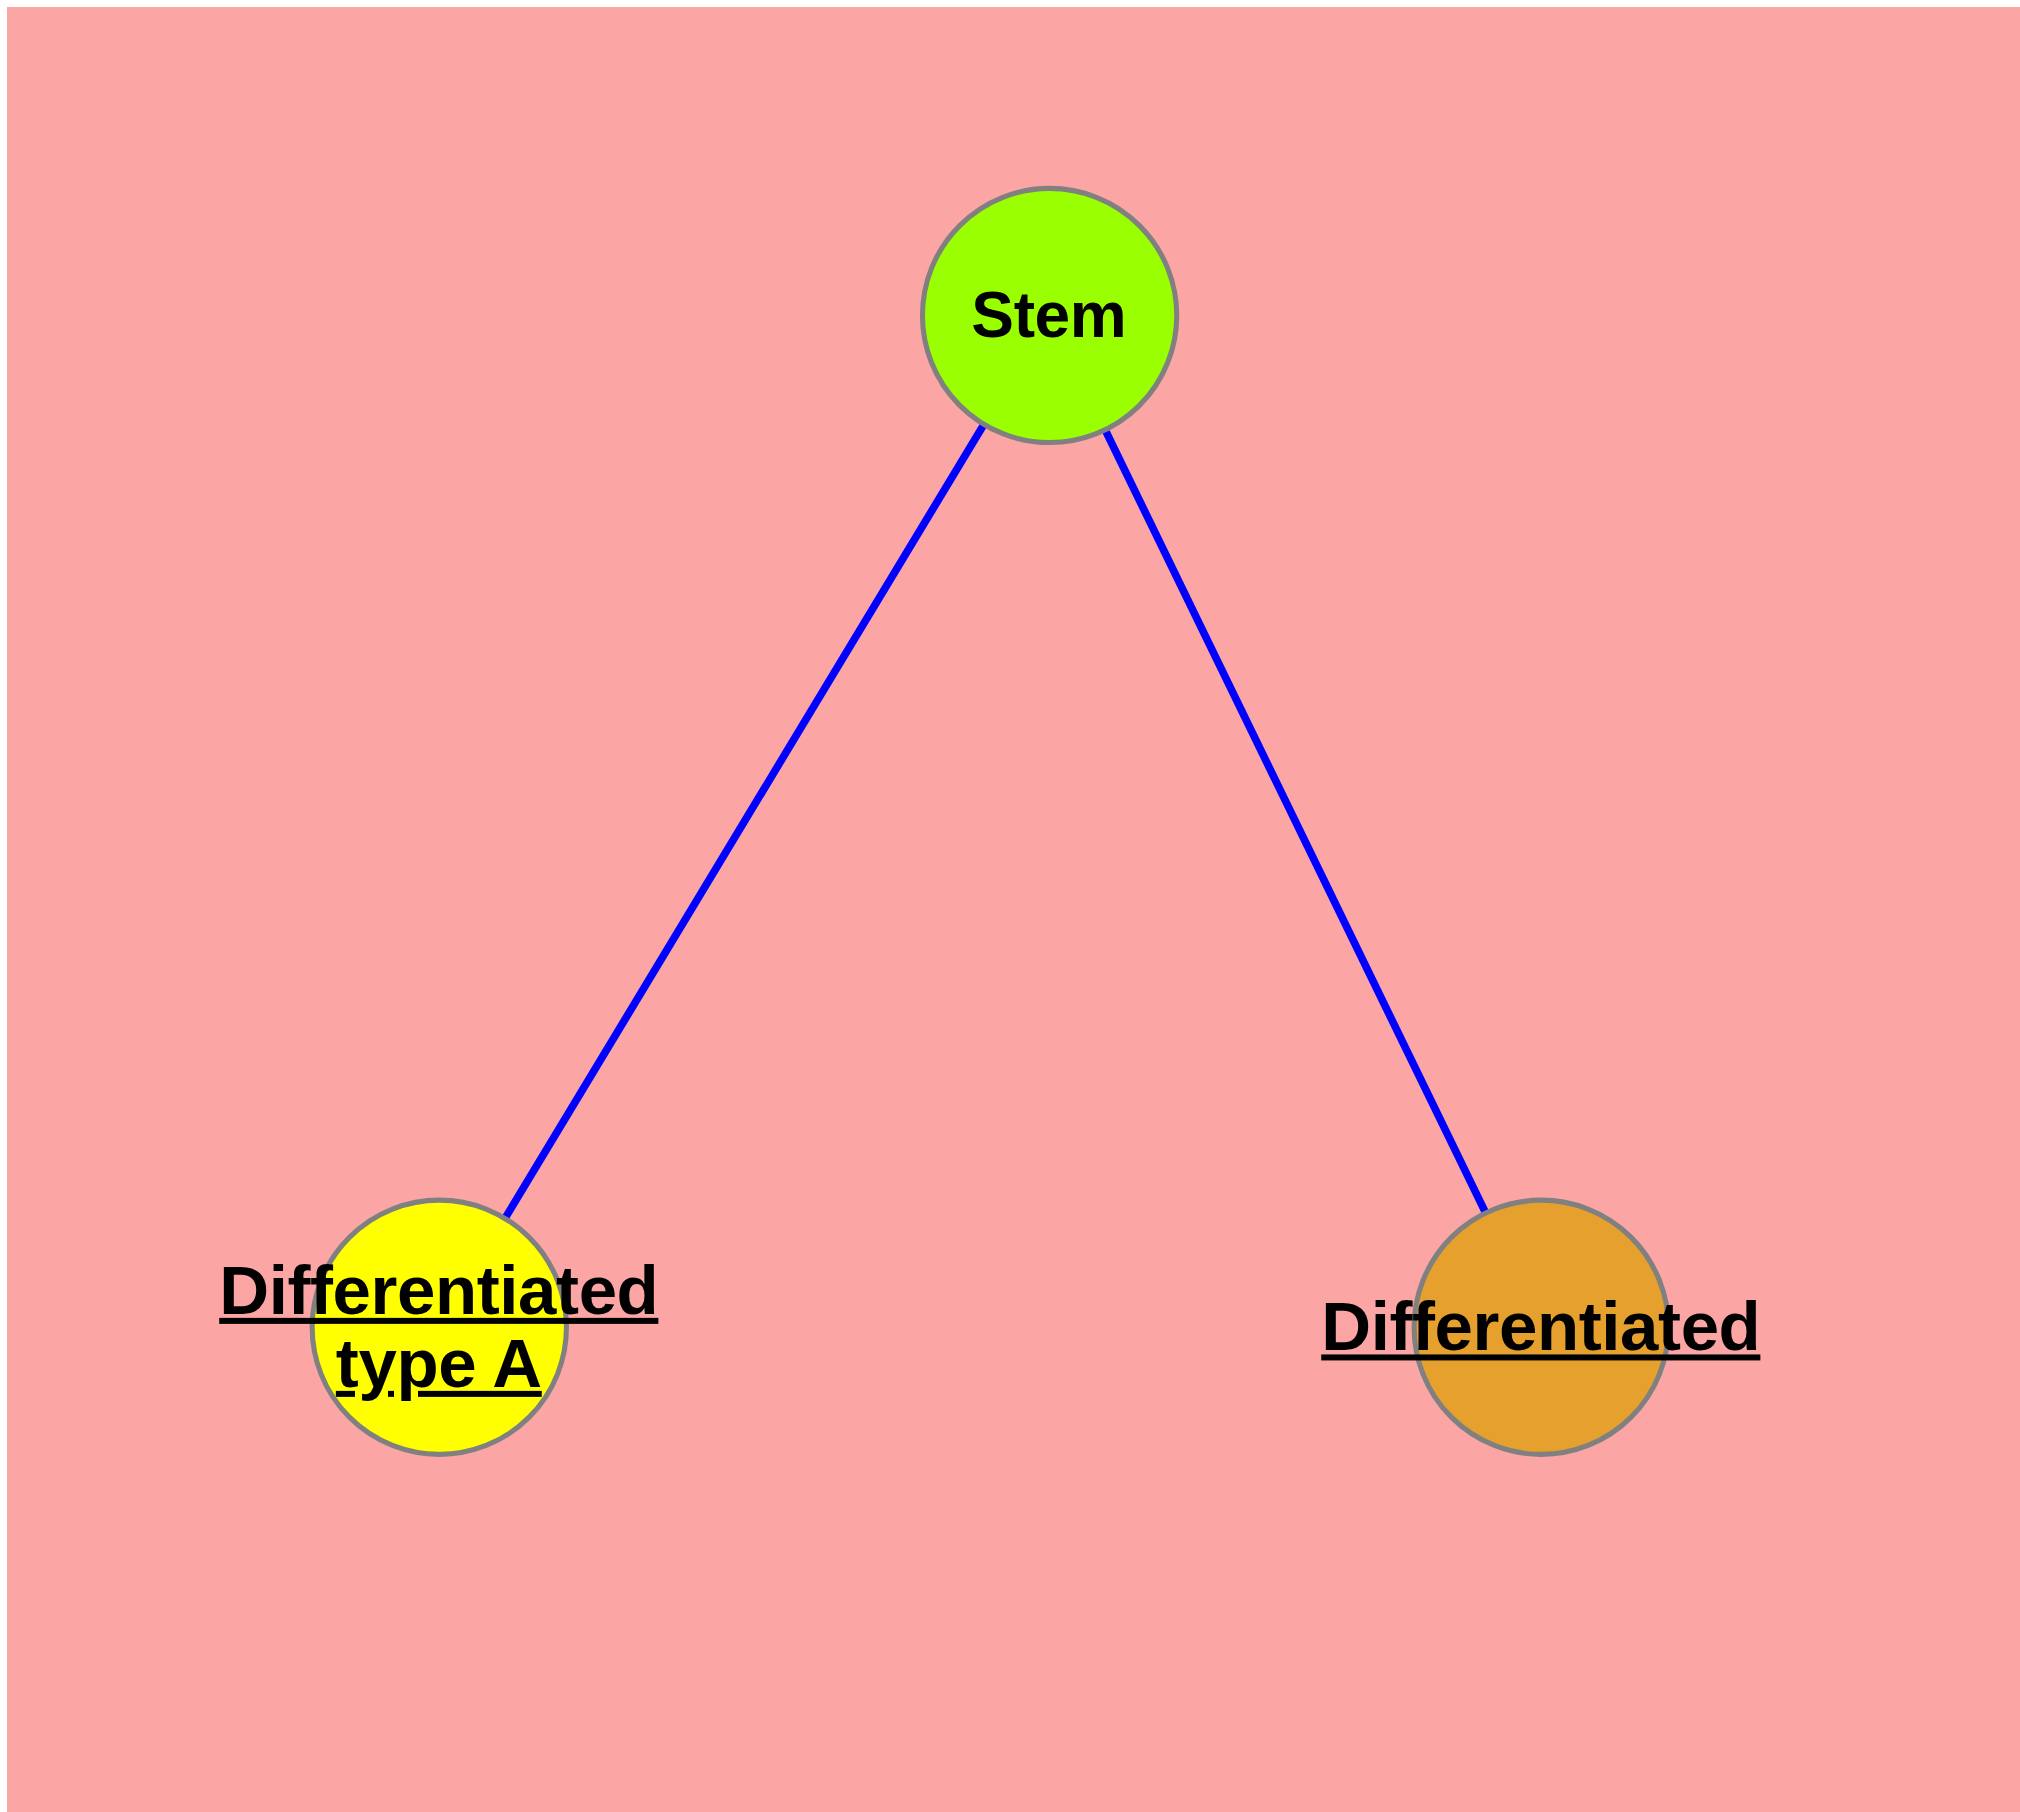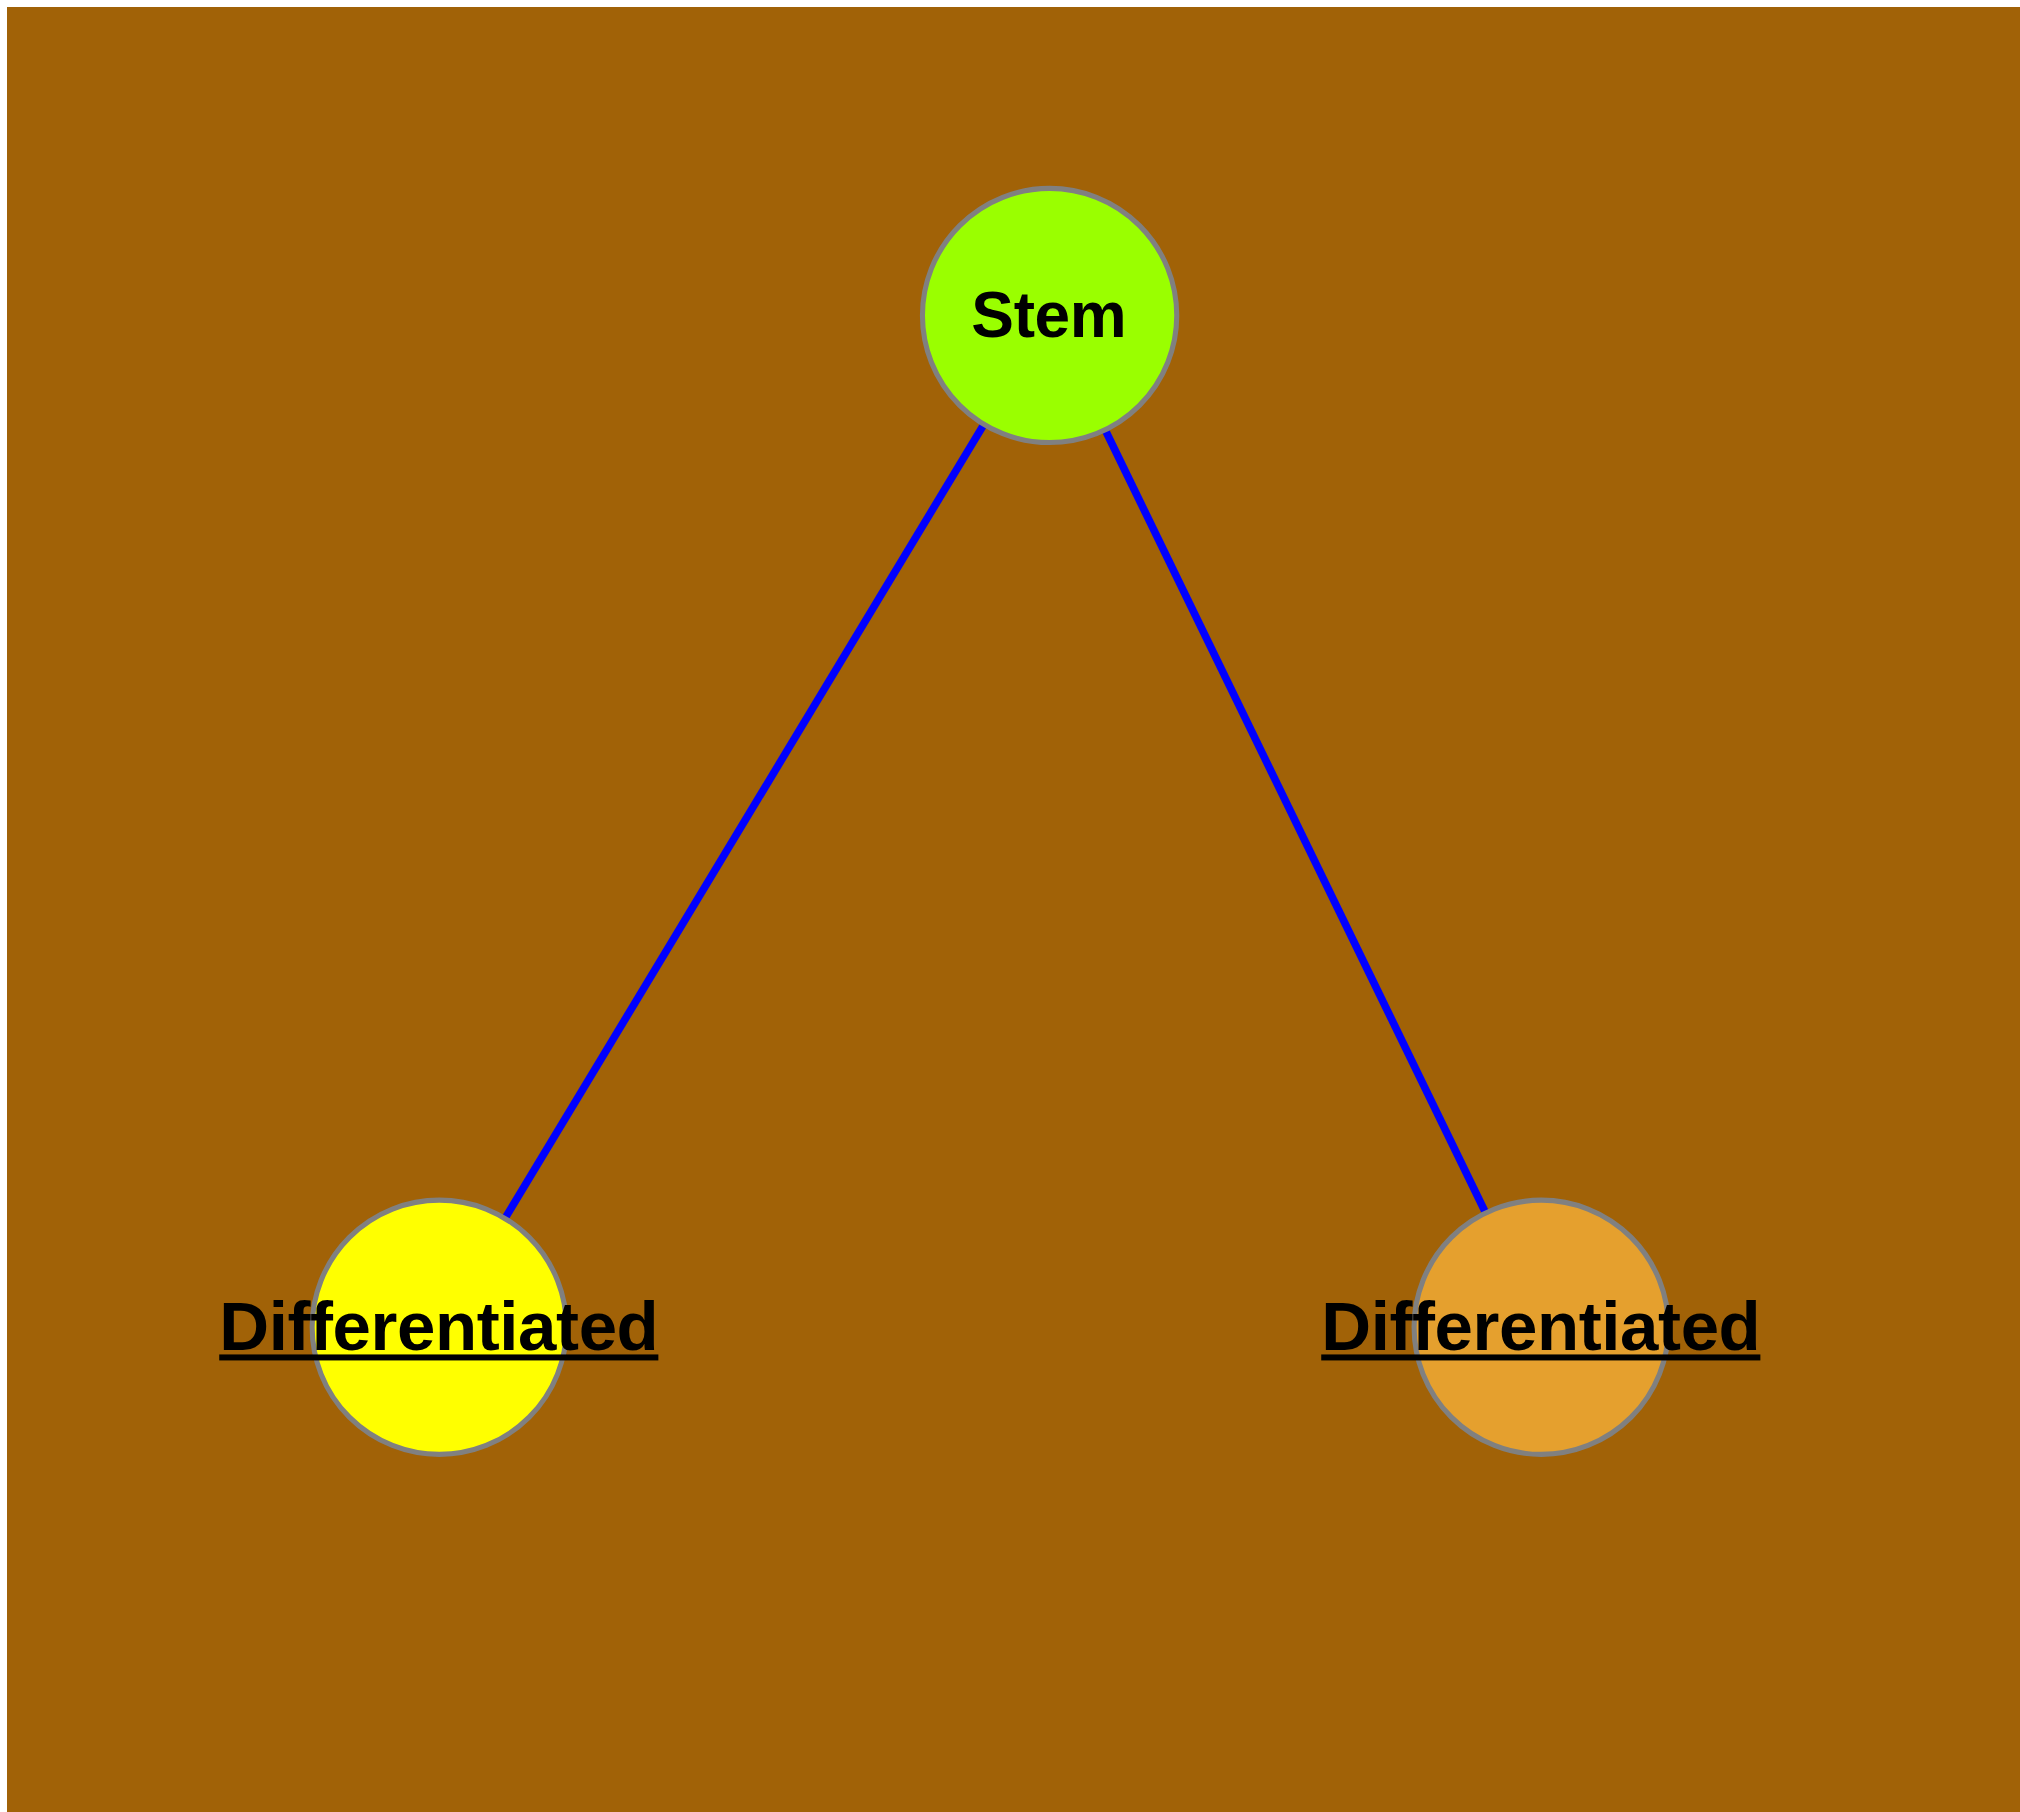--- a/index.html
+++ b/index.html
@@ -15,21 +15,21 @@
     overflow: hidden;
     font-family: "Liberation Sans", sans-serif;
   }
   
   #canvas {
     position: absolute;
     left: 6.8px;
     top: 6.8px;
     width: 2014px;
     height: 1805px;
-    background: #a16207;
+    background: #fca5a5;
   }
   #graph-svg {
     position: absolute;
     left: 0;
     top: 0;
     width: 100%;
     height: 100%;
     display: block;
   }
   .node-label {
@@ -59,19 +59,19 @@
         </g>
       <g id="node-layer">
           <circle cx="1230" cy="364" r="150" fill="#9aff00" stroke="#808080" stroke-width="6"></circle>
           <circle cx="510" cy="1558" r="150" fill="#ffff00" stroke="#808080" stroke-width="6"></circle>
           <circle cx="1810" cy="1558" r="150" fill="#e5a02e" stroke="#808080" stroke-width="6"></circle>
         </g>
     </svg>
 
     <div id="label-layer">
         <div class="node-label label-root" style="left: 1042px; top: 309px; font-size: 64px; color: rgb(0, 0, 0);"><div>Stem</div></div>
-        <div class="node-label label-leaf" style="left: 432px; top: 1320px; font-size: 69px; color: rgb(0, 0, 0);"><div>Differentiated</div></div>
+        <div class="node-label label-leaf" style="left: 432px; top: 1320px; font-size: 69px; color: rgb(0, 0, 0);"><div>Differentiated</div><div>type A</div></div>
         <div class="node-label label-leaf" style="left: 1534px; top: 1320px; font-size: 69px; color: rgb(0, 0, 0);"><div>Differentiated</div></div>
       </div>
 
   </div>
 </div>
 
 
 </body></html>

